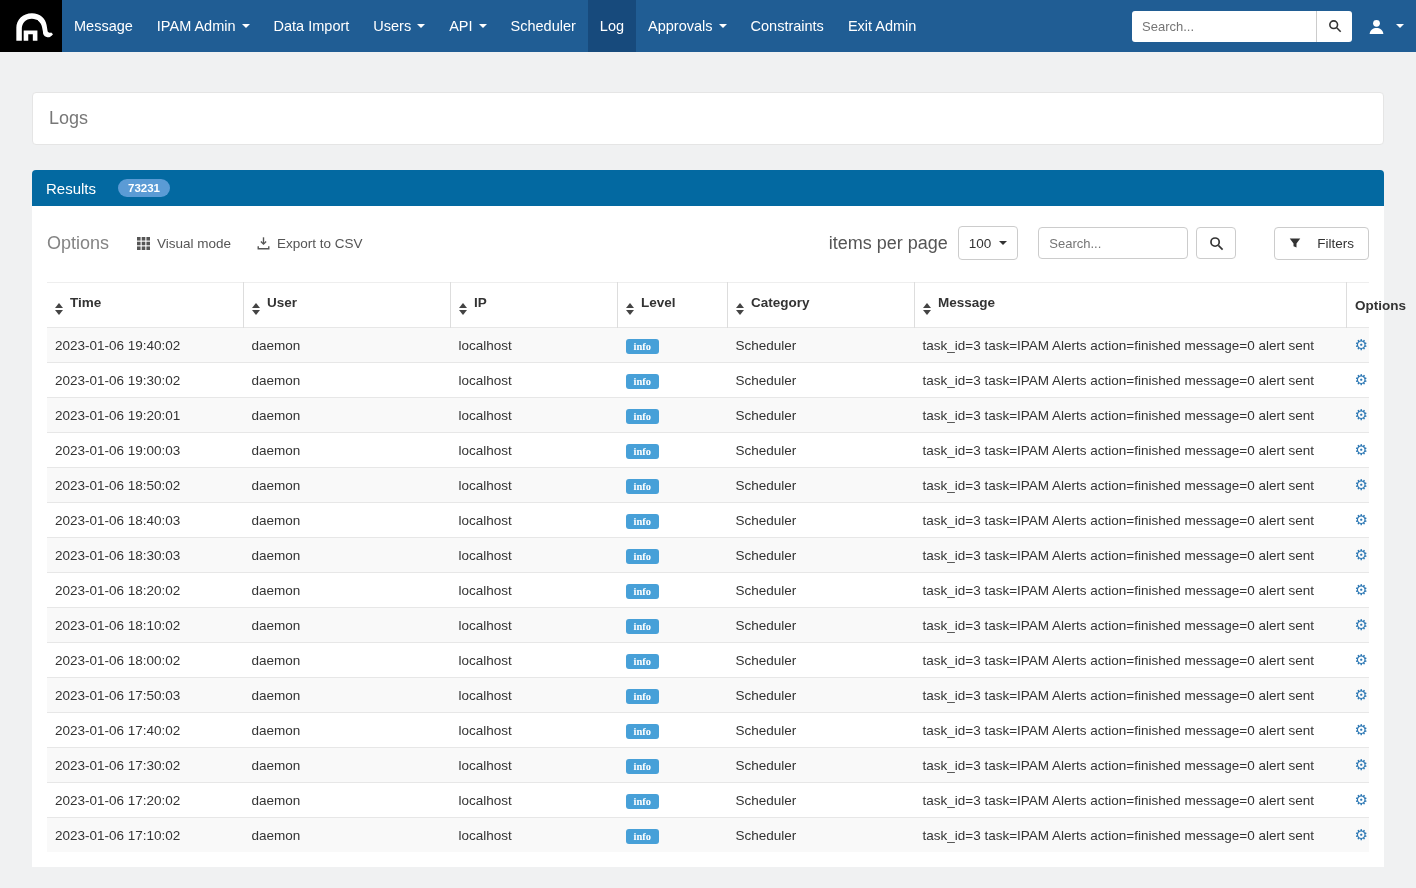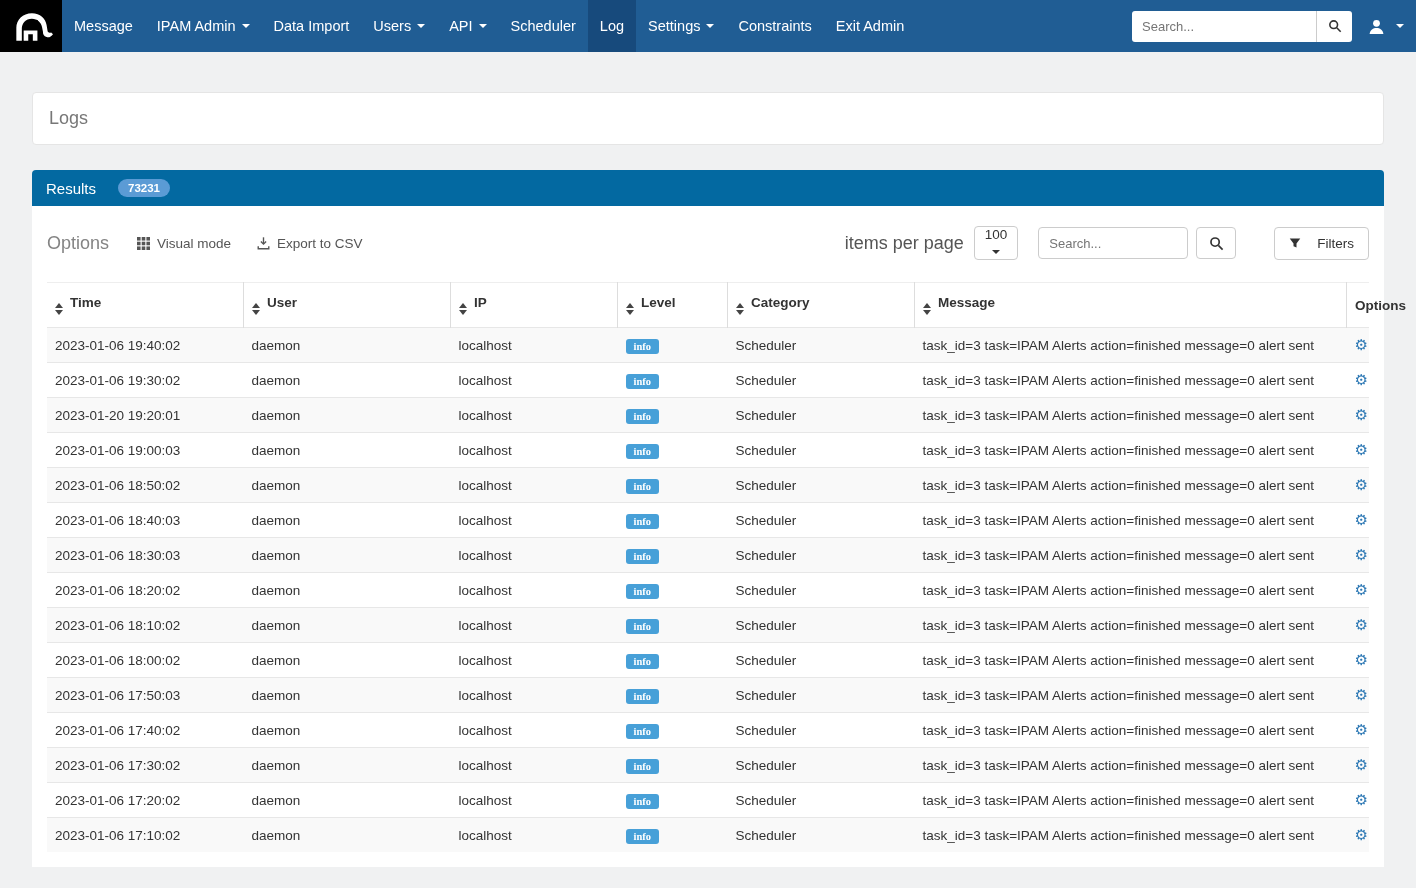--- a/index.html
+++ b/index.html
@@ -26,21 +26,21 @@
   .panel{margin-top:25px;}
   .panel-header{background:#0369a1;color:#fff;padding:9px 14px;border-radius:4px 4px 0 0;display:flex;align-items:center;gap:22px;font-size:15px;}
   .count-badge{background:#5b9bd5;border-radius:10px;padding:3px 10px;font-size:11.5px;font-weight:bold;}
   .panel-body{background:#fff;padding:0 15px 15px;}
 
   .options-bar{display:flex;align-items:center;padding:20px 0 22px;}
   .options-title{font-size:18px;color:#848484;margin-right:28px;}
   .tool-link{display:flex;align-items:center;gap:7px;color:#555;font-size:13.5px;cursor:pointer;margin-right:26px;}
   .right-tools{margin-left:auto;display:flex;align-items:center;}
   .ipp-label{font-size:18px;color:#555;margin-right:10px;}
-  .select-box{border:1px solid #ccc;border-radius:4px;background:#fff;height:32px;display:flex;align-items:center;gap:8px;padding:0 10px;font-size:13.5px;color:#333;cursor:pointer;margin-right:20px;flex-direction:column;}
+  .select-box{border:1px solid #ccc;border-radius:4px;background:#fff;height:32px;display:flex;align-items:center;gap:8px;padding:0 10px;font-size:13.5px;color:#333;cursor:pointer;margin-right:20px;}
   .select-box .caret{border-top-color:#333;margin-left:0;}
   .table-search{height:32px;border:1px solid #ccc;border-radius:4px;padding:0 10px;font-size:13px;width:150px;font-family:inherit;color:#333;outline:none;box-sizing:border-box;}
   .icon-btn{height:32px;width:40px;border:1px solid #ccc;border-radius:4px;background:#fff;margin-left:8px;cursor:pointer;display:flex;align-items:center;justify-content:center;padding:0;}
   .filters-btn{height:33px;border:1px solid #ccc;border-radius:4px;background:#fff;margin-left:38px;cursor:pointer;display:flex;align-items:center;gap:16px;padding:0 14px;font-size:13.5px;color:#333;font-family:inherit;}
 
   
   table{width:100%;border-collapse:collapse;table-layout:fixed;font-size:13.5px;color:#333;}
   thead th{text-align:left;font-weight:bold;padding:12px 8px;}
   thead tr{border-top:1px solid #eee;}
   thead th:not(:first-child){border-left:1px solid #ddd;}
@@ -86,21 +86,21 @@
         <span>API</span>
         <span class="caret"></span>
       </a>
       <a class="nav-item">
         <span>Scheduler</span>
       </a>
       <a class="nav-item active">
         <span>Log</span>
       </a>
       <a class="nav-item">
-        <span>Settings</span>
+        <span>Approvals</span>
         <span class="caret"></span>
       </a>
       <a class="nav-item">
         <span>Constraints</span>
       </a>
       <a class="nav-item">
         <span>Exit Admin</span>
       </a>
     </div>
 
@@ -212,21 +212,21 @@
             <tr>
               <td class="c-time">2023-01-06 19:30:02</td>
               <td class="c-user">daemon</td>
               <td class="c-ip">localhost</td>
               <td><span class="badge-info">info</span></td>
               <td class="c-cat">Scheduler</td>
               <td class="c-msg">task_id=3 task=IPAM Alerts action=finished message=0 alert sent</td>
               <td><span class="gear">⚙</span></td>
             </tr>
             <tr>
-              <td class="c-time">2023-01-20 19:20:01</td>
+              <td class="c-time">2023-01-06 19:20:01</td>
               <td class="c-user">daemon</td>
               <td class="c-ip">localhost</td>
               <td><span class="badge-info">info</span></td>
               <td class="c-cat">Scheduler</td>
               <td class="c-msg">task_id=3 task=IPAM Alerts action=finished message=0 alert sent</td>
               <td><span class="gear">⚙</span></td>
             </tr>
             <tr>
               <td class="c-time">2023-01-06 19:00:03</td>
               <td class="c-user">daemon</td>

